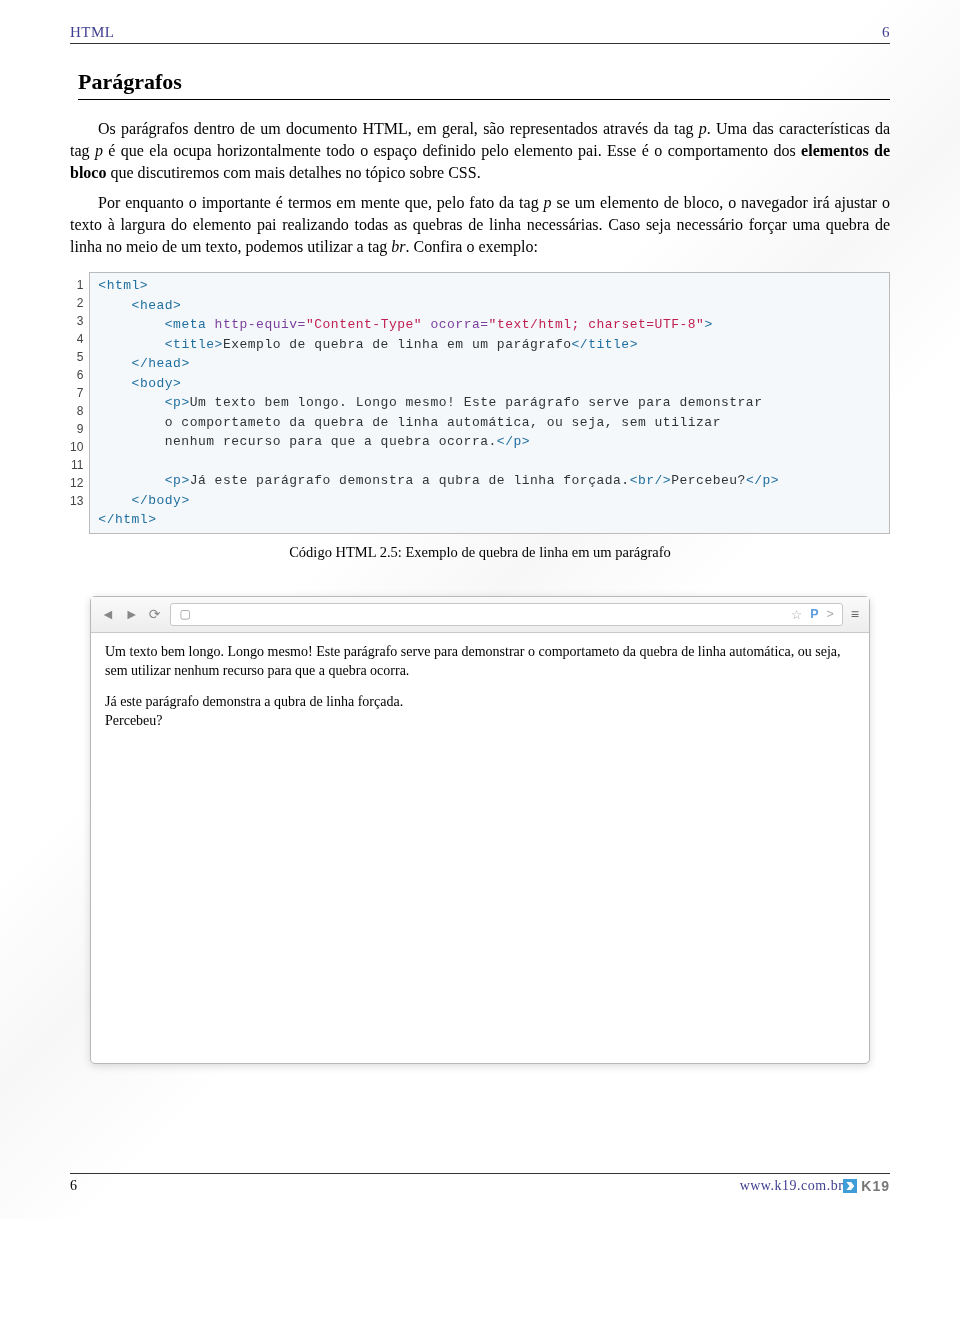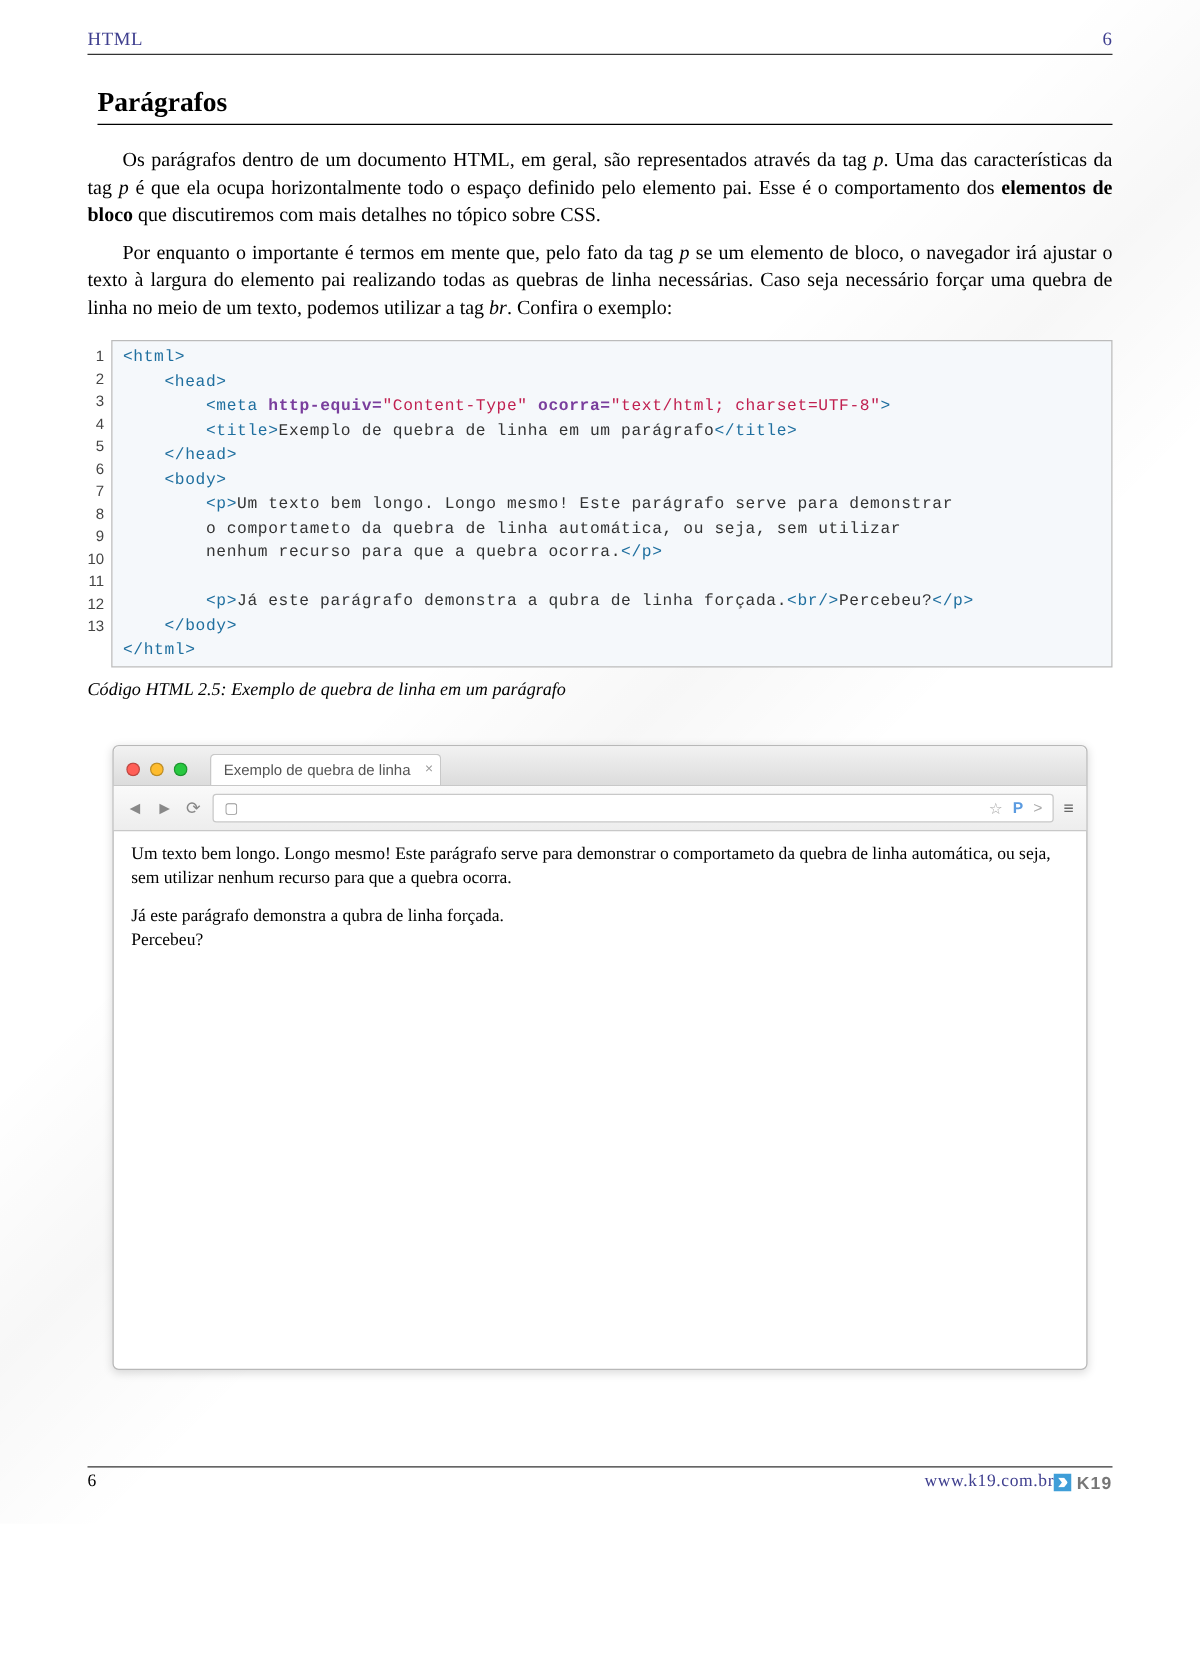--- a/index.html
+++ b/index.html
@@ -60,25 +60,24 @@
     background: linear-gradient(#f5f8fb, #f5f8fb);
     font-family: "Courier New", Courier, monospace;
     font-size: 13px;
     color: #333;
     line-height: 1.5;
     padding: 3px 8px;
     white-space: pre;
     letter-spacing: 0.5px;
   }
   .tok-tag { color: #1f6f9f; }
-  .tok-attr { color: #7a3e9d; font-weight: bold; }
+  .tok-attr { color: #7a3e9d; }
   .tok-str { color: #c02050; }
   .caption {
-    font-style: italic;
-    text-align: left;
+    text-align: center;
     font-size: 14.5px;
     margin-top: 10px;
   }
   
   .browser { margin: 35px auto 0 auto; width: 780px; border: 1px solid #b8b8b8; border-radius: 5px; background: #fff; box-shadow: 0 2px 8px rgba(0,0,0,0.15); }
   .br-title { background: linear-gradient(#f2f2f2,#dcdcdc); border-bottom:1px solid #c8c8c8; border-radius:5px 5px 0 0; padding:6px 10px 0 10px; display:flex; align-items:center; gap:8px; }
   .dot { width:11px; height:11px; border-radius:50%; display:inline-block; border:1px solid rgba(0,0,0,0.25); }
   .dot.r{background:#ff5f57;} .dot.y{background:#febc2e;} .dot.g{background:#28c840;}
   .tab { margin-left:10px; background:#fff; border:1px solid #c8c8c8; border-bottom:0; border-radius:4px 4px 0 0; padding:5px 24px 5px 10px; font-family: Arial, sans-serif; font-size:12px; color:#555; position:relative; }
   .tab .x { position:absolute; right:6px; top:5px; font-size:11px; color:#999; }
@@ -150,29 +149,20 @@
         nenhum recurso para que a quebra ocorra.<span class="tok-tag">&lt;/p&gt;</span>
 
         <span class="tok-tag">&lt;p&gt;</span>Já este parágrafo demonstra a qubra de linha forçada.<span class="tok-tag">&lt;br/&gt;</span>Percebeu?<span class="tok-tag">&lt;/p&gt;</span>
     <span class="tok-tag">&lt;/body&gt;</span>
 <span class="tok-tag">&lt;/html&gt;</span></div>
 </div>
 
 <div class="caption">Código HTML 2.5: Exemplo de quebra de linha em um parágrafo</div>
 
 <div class="browser">
-  <div class="br-title">
-    <span class="dot r"></span>
-    <span class="dot y"></span>
-    <span class="dot g"></span>
-    <span class="tab">
-      <span>Exemplo de quebra de linha</span>
-      <span class="x">×</span>
-    </span>
-  </div>
   <div class="br-toolbar">
     <span class="nav">◄</span>
     <span class="nav">►</span>
     <span class="nav">⟳</span>
     <div class="omnibox">
       <span class="boxicon">▢</span>
       <span class="trail">
         <span>☆</span>
         <span class="p-blue">P</span>
         <span>&gt;</span>

